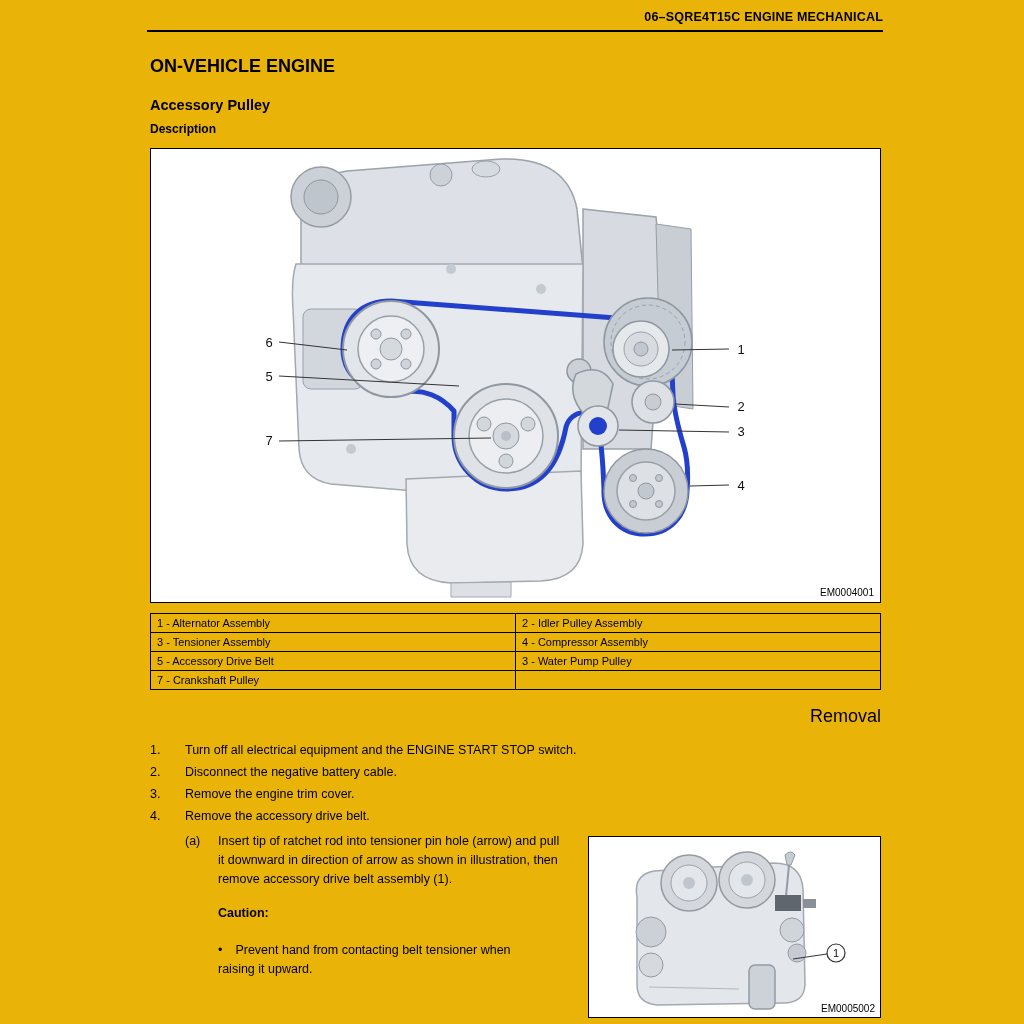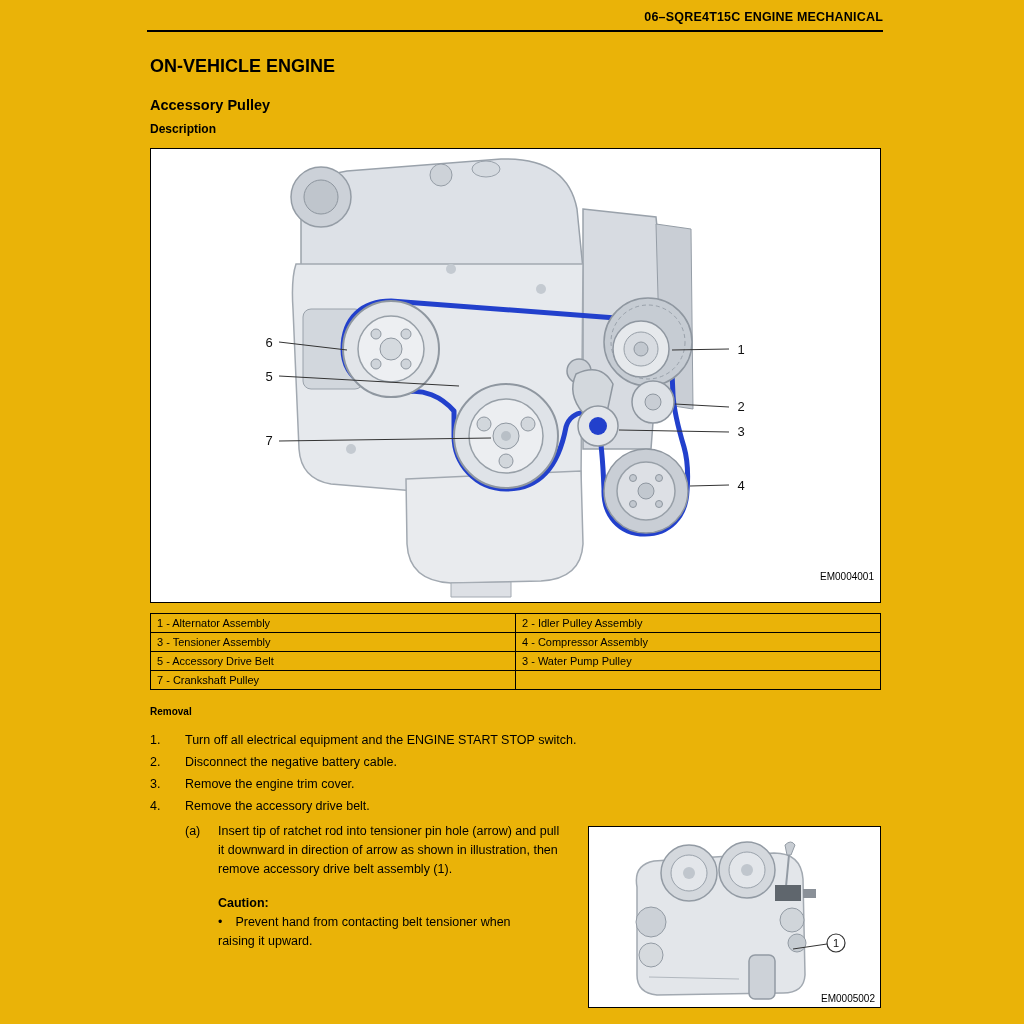--- a/index.html
+++ b/index.html
@@ -23,44 +23,44 @@
   h1.section-title { font-size: 18px; font-weight: bold; margin: 10px 0 20px 0; }
   h2.subsection-title { font-size: 14.5px; font-weight: bold; margin: 0 0 9px 0; }
   h3.description-label { font-size: 12px; font-weight: bold; margin: 0 0 12px 0; }
 
   
   .fig-main {
     position: relative; width: 731px; height: 455px;
     border: 1px solid #000; margin: 0 0 10px 0; background: #fff;
   }
   .fig-code {
-    position: absolute; right: 6px; bottom: 20px; font-size: 10px; color: #000;
+    position: absolute; right: 6px; bottom: 4px; font-size: 10px; color: #000;
   }
 
   
   table.legend { border-collapse: collapse; width: 731px; margin: 0 0 16px 0; padding-left: 39px; }
   table.legend td {
     border: 1px solid #000; font-size: 11px; padding: 3px 6px;
     width: 50%; height: 19px; vertical-align: middle;
   }
 
-  h2.removal-title { font-size: 10px; font-weight: bold; margin: 4px 0 12px 0; }
+  h2.removal-title { font-size: 18px; font-weight: normal; margin: 4px 0 12px 0; text-align: right; }
 
   .step { display: flex; font-size: 12.5px; line-height: 22px; }
   .step-num { width: 35px; flex-shrink: 0; }
   .step-text { flex: 1; }
 
   .substep-row { display: flex; margin-top: 5px; align-items: flex-start; }
   .substep-col { width: 415px; flex-shrink: 0; }
   .substep { display: flex; font-size: 12.5px; line-height: 19px; margin-left: 35px; }
   .substep-label { width: 33px; flex-shrink: 0; }
   .substep-text { flex: 1; }
 
   .caution { margin-left: 68px; margin-top: 15px; font-size: 12.5px; line-height: 19px; width: 330px; }
-  .caution-title { font-weight: bold; margin-bottom: 0; }
+  .caution-title { font-weight: bold; margin-bottom: 18px; }
   .caution-item .bullet { margin-right: 13px; }
 
   
   .fig-small {
     position: relative; width: 293px; height: 182px;
     border: 1px solid #000; margin-left: 23px; margin-top: 4px; background: #fff;
   }
   .fig-small .fig-code { right: 5px; bottom: 3px; }
 
   svg text { font-family: "Liberation Sans", sans-serif; }

